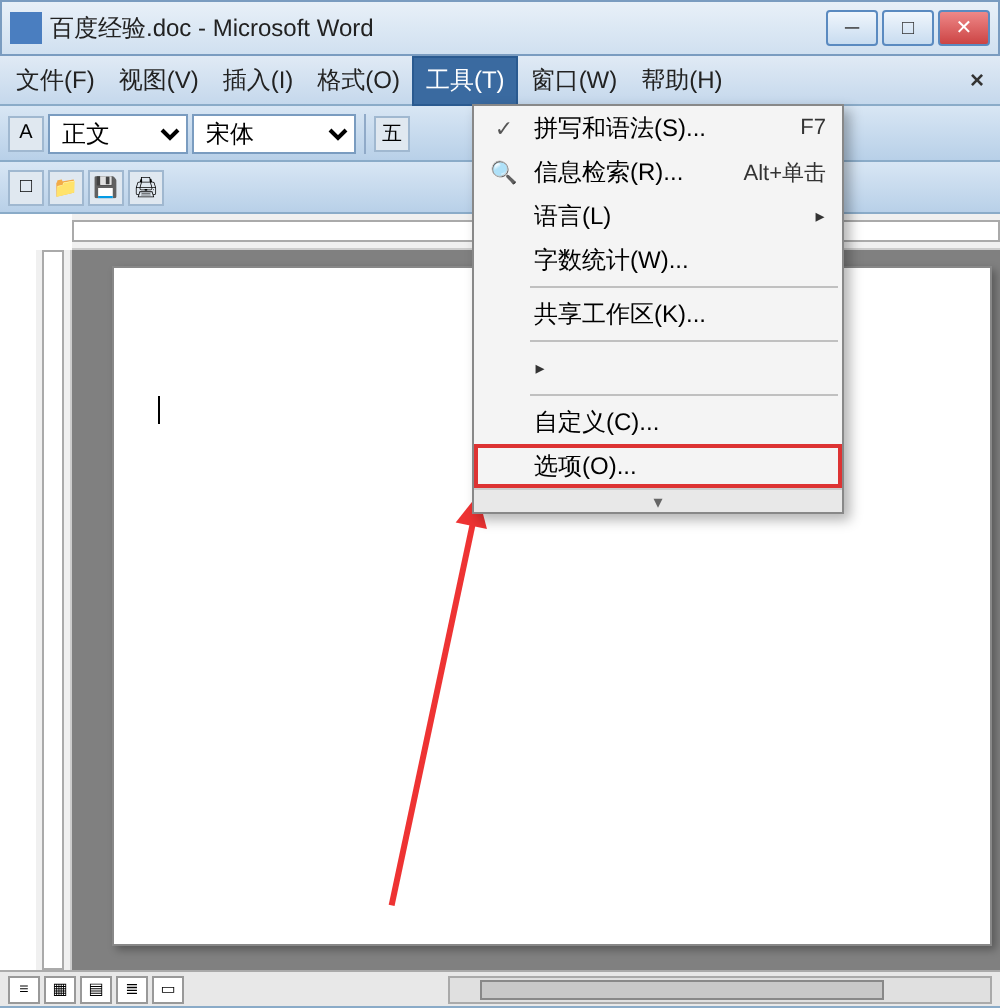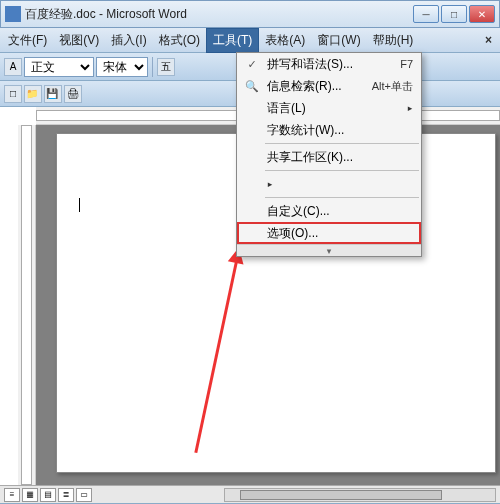--- a/index.html
+++ b/index.html
@@ -66,30 +66,29 @@
     <div class="win-btn close">✕</div>
   </div>
 </div>
 
 <div class="menubar">
   <span class="menu-item">文件(F)</span>
   <span class="menu-item">视图(V)</span>
   <span class="menu-item">插入(I)</span>
   <span class="menu-item">格式(O)</span>
   <span class="menu-item active">工具(T)</span>
-  <span class="menu-item">表格(A)</span>
   <span class="menu-item">窗口(W)</span>
   <span class="menu-item">帮助(H)</span>
   <span class="menu-close">×</span>
 </div>
 
 <div class="toolbar">
   <span class="tb-icon">A</span>
   <select class="tb-select" style="width:70px"><option>正文</option></select>
-  <select class="tb-select" style="width:52px"><option>宋体</option></select>
+  <select class="tb-select" style="width:82px"><option>宋体</option></select>
   <span class="tb-sep"></span>
   <span class="tb-icon">五</span>
 </div>
 
 <div class="toolbar2">
   <span class="tb-icon">□</span>
   <span class="tb-icon">📁</span>
   <span class="tb-icon">💾</span>
   <span class="tb-icon">🖨</span>
 </div>

